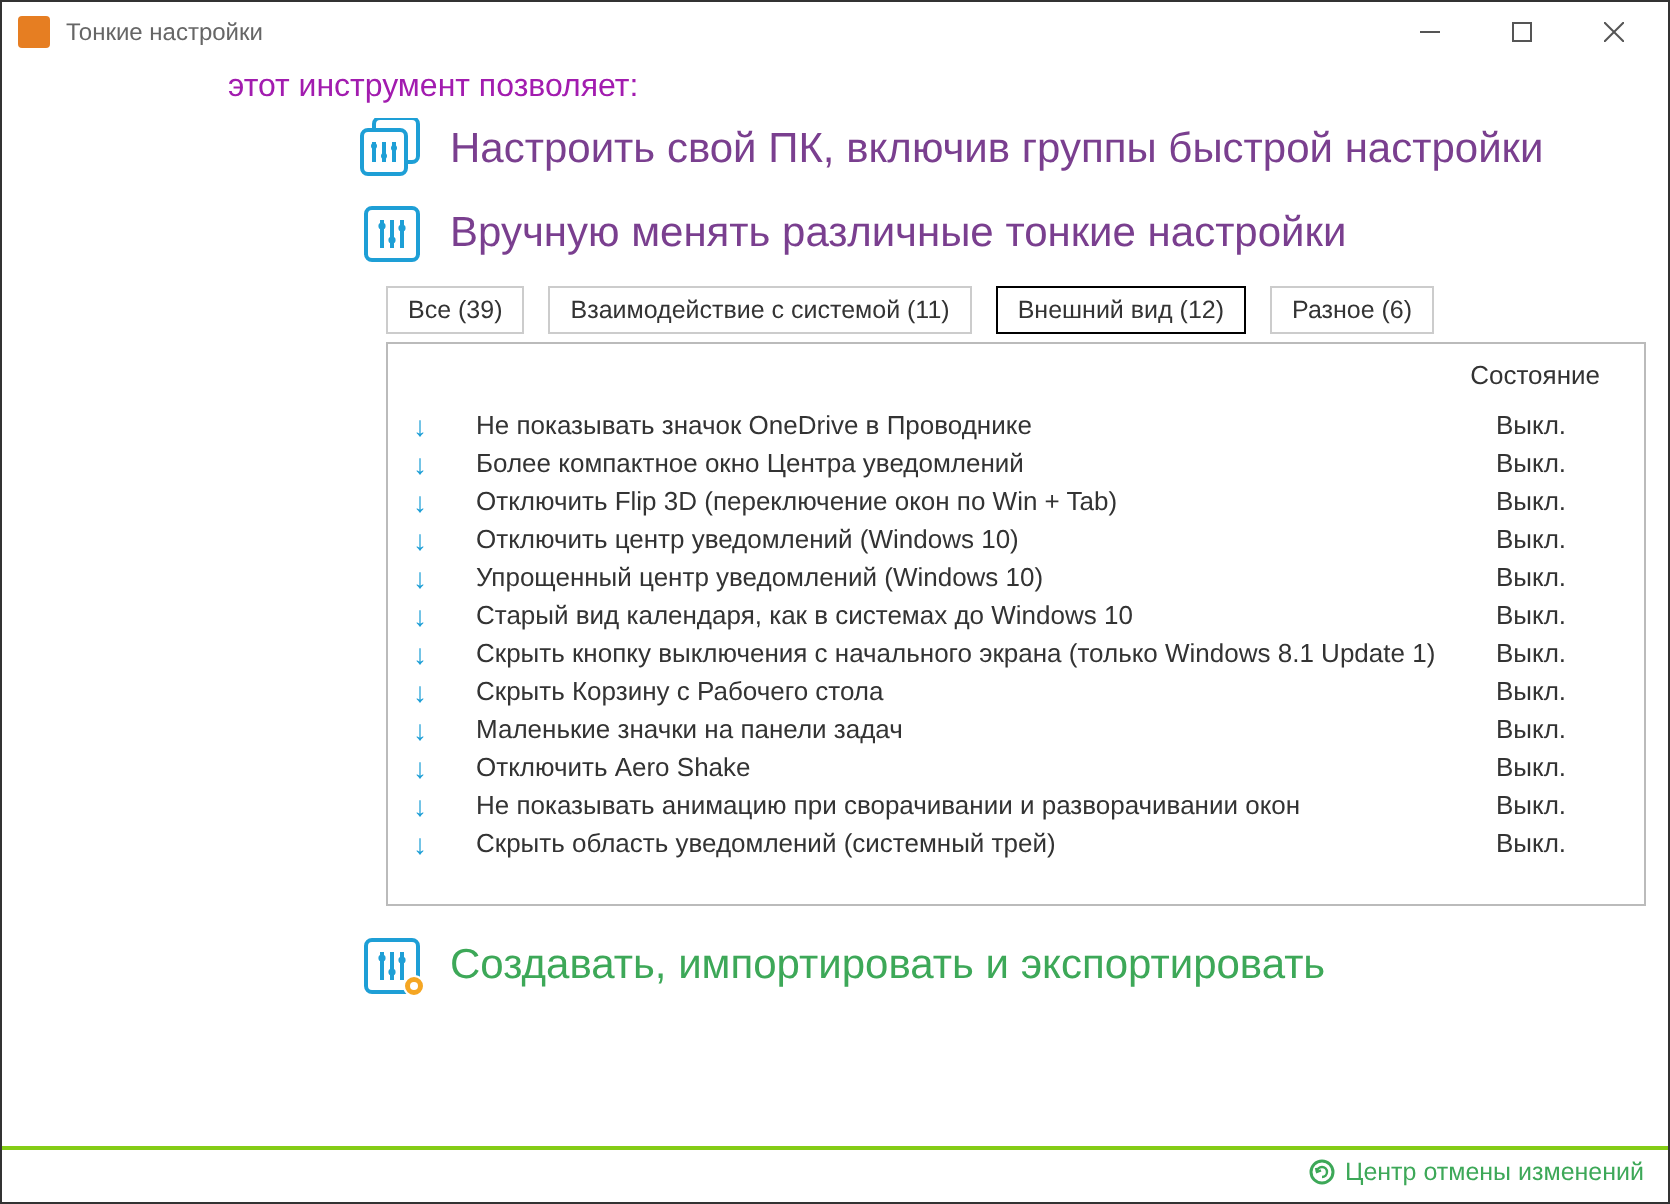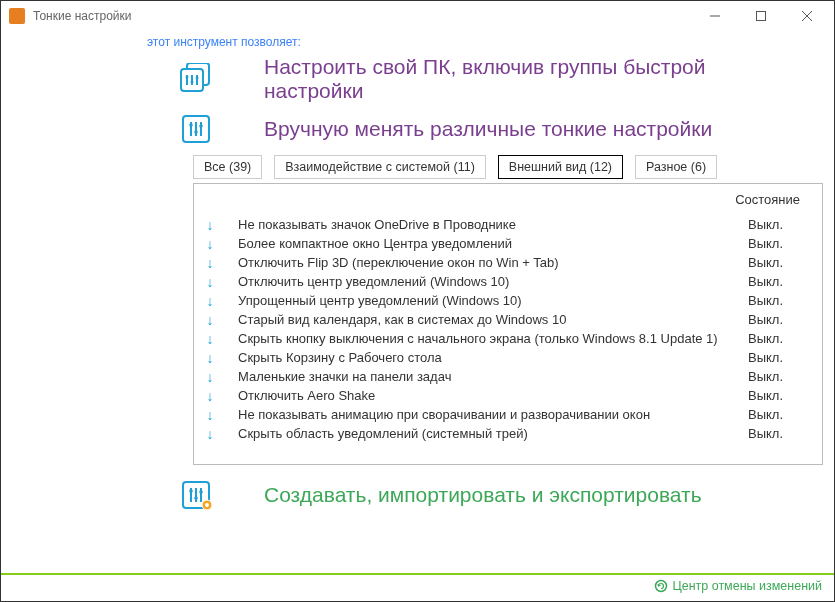--- a/index.html
+++ b/index.html
@@ -4,24 +4,24 @@
 <style>
 * { box-sizing: border-box; margin: 0; padding: 0; }
 body { font-family: "Segoe UI", Tahoma, sans-serif; font-size: 13px; background: #fff; width: 835px; height: 602px; overflow: hidden; border: 1px solid #333; position: relative; }
 .titlebar { height: 30px; display: flex; align-items: center; padding: 0 4px 0 8px; }
 .titlebar-icon { width: 16px; height: 16px; background: #e67e22; border-radius: 2px; margin-right: 8px; display: inline-block; }
 .titlebar-text { color: #666; font-size: 12px; flex: 1; }
 .win-controls { display: flex; }
 .win-btn { width: 46px; height: 30px; display: flex; align-items: center; justify-content: center; color: #555; }
 .win-btn svg { width: 10px; height: 10px; }
 .content { padding: 4px 28px 0 28px; }
-.intro-text { color: #3b82f6; font-size: 12px; margin-left: 118px; margin-bottom: 6px; }
+.intro-text { color: #a21caf; font-size: 16px; margin-left: 85px; margin-bottom: 6px; }
 .section-row { display: flex; align-items: center; margin-bottom: 10px; margin-left: 150px; }
 .section-icon { width: 36px; height: 32px; margin-right: 10px; flex-shrink: 0; }
-.section-title { color: #7a3f8f; font-size: 21px; font-weight: 300; margin-left: 39px; }
+.section-title { color: #7a3f8f; font-size: 21px; font-weight: 300; }
 .section-green { color: #3da858; }
 .tabs { display: flex; gap: 8px; margin-left: 164px; margin-bottom: 4px; }
 .tab { border: 1px solid #ccc; padding: 4px 10px; font-size: 12.5px; color: #333; background: #fff; cursor: pointer; margin-right: 4px; }
 .tab.active { border: 1.5px solid #000; }
 .settings-box { border: 1px solid #bbb; margin-left: 164px; width: 630px; height: 282px; padding: 6px 14px 0 10px; overflow: hidden; }
 .settings-header { display: flex; justify-content: flex-end; color: #333; font-size: 13px; padding: 2px 8px 8px 0; }
 .setting-row { display: flex; align-items: center; padding: 1.5px 0; }
 .setting-arrow { color: #1E9FD6; font-size: 14px; margin-right: 6px; width: 12px; text-align: center; font-weight: bold; }
 .setting-name { flex: 1; color: #333; font-size: 13px; margin-left: 16px; }
 .setting-status { color: #333; font-size: 13px; width: 60px; text-align: left; }

